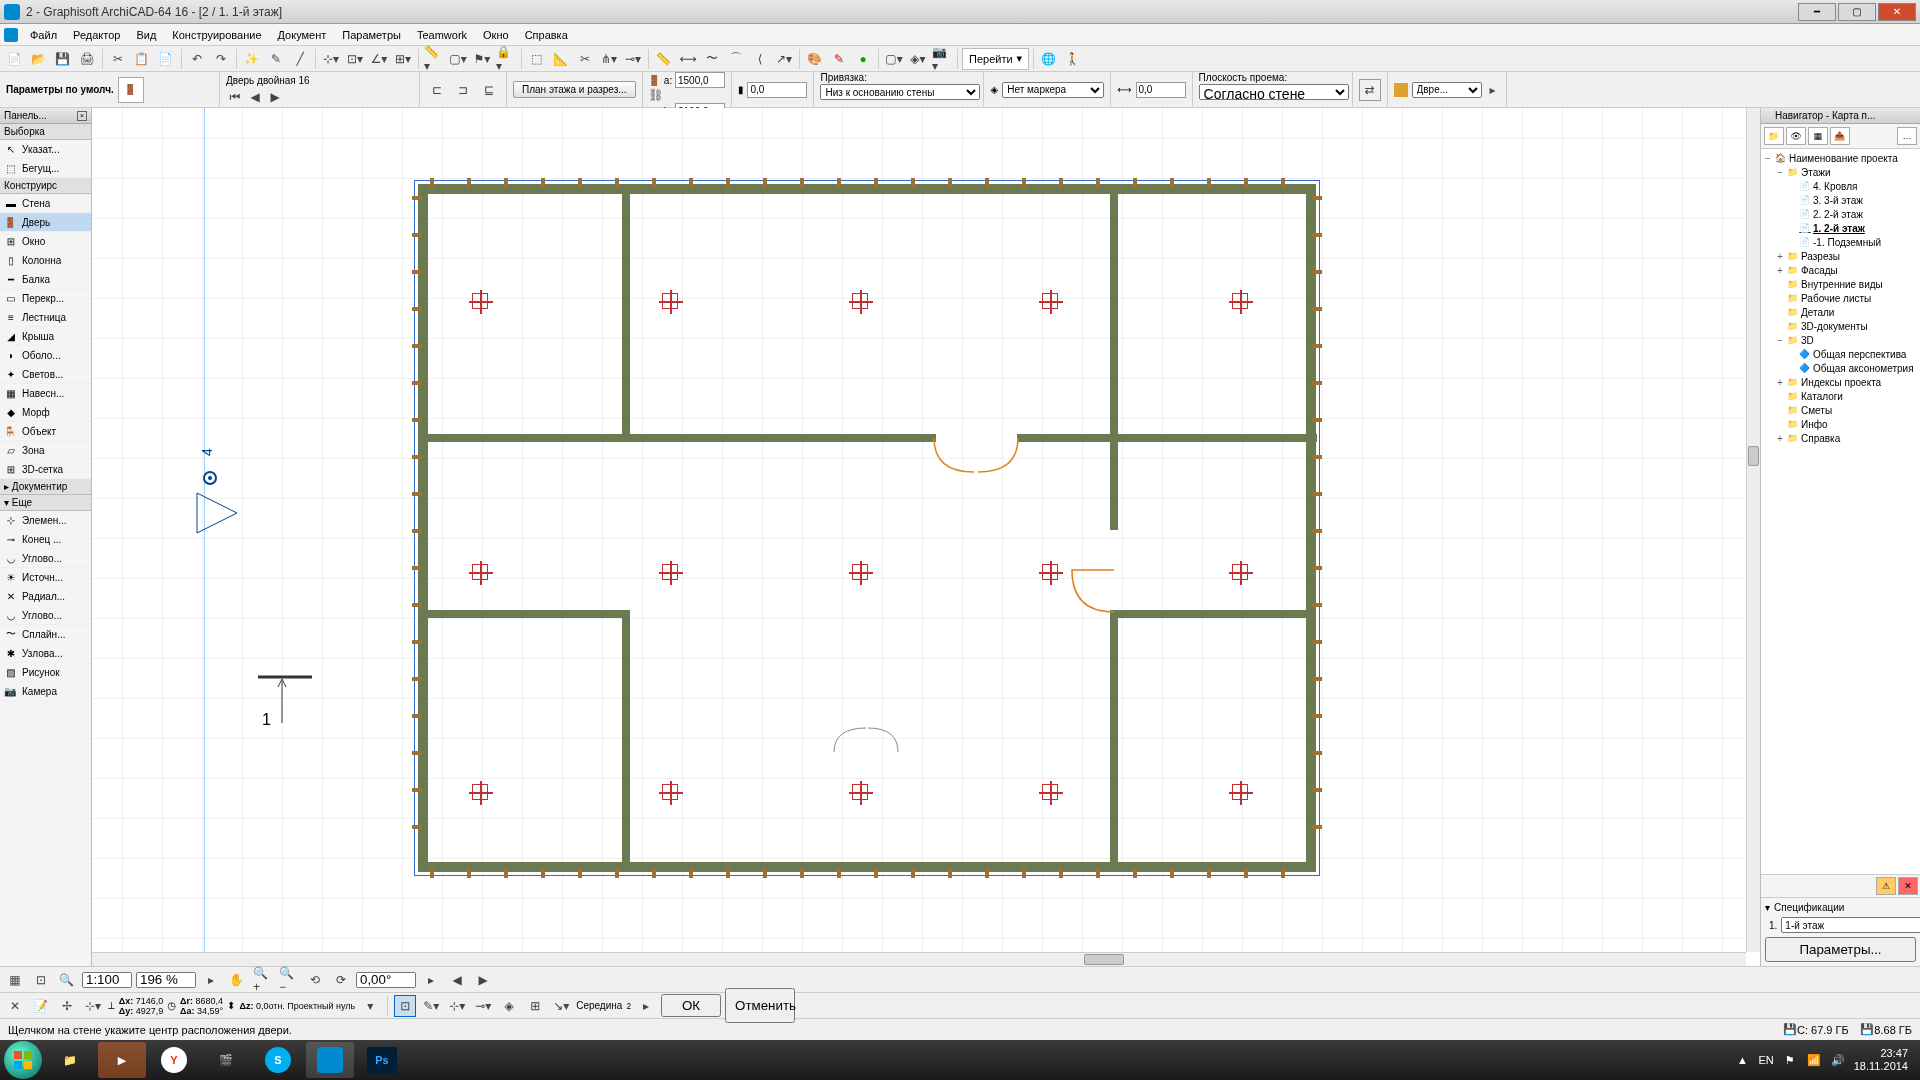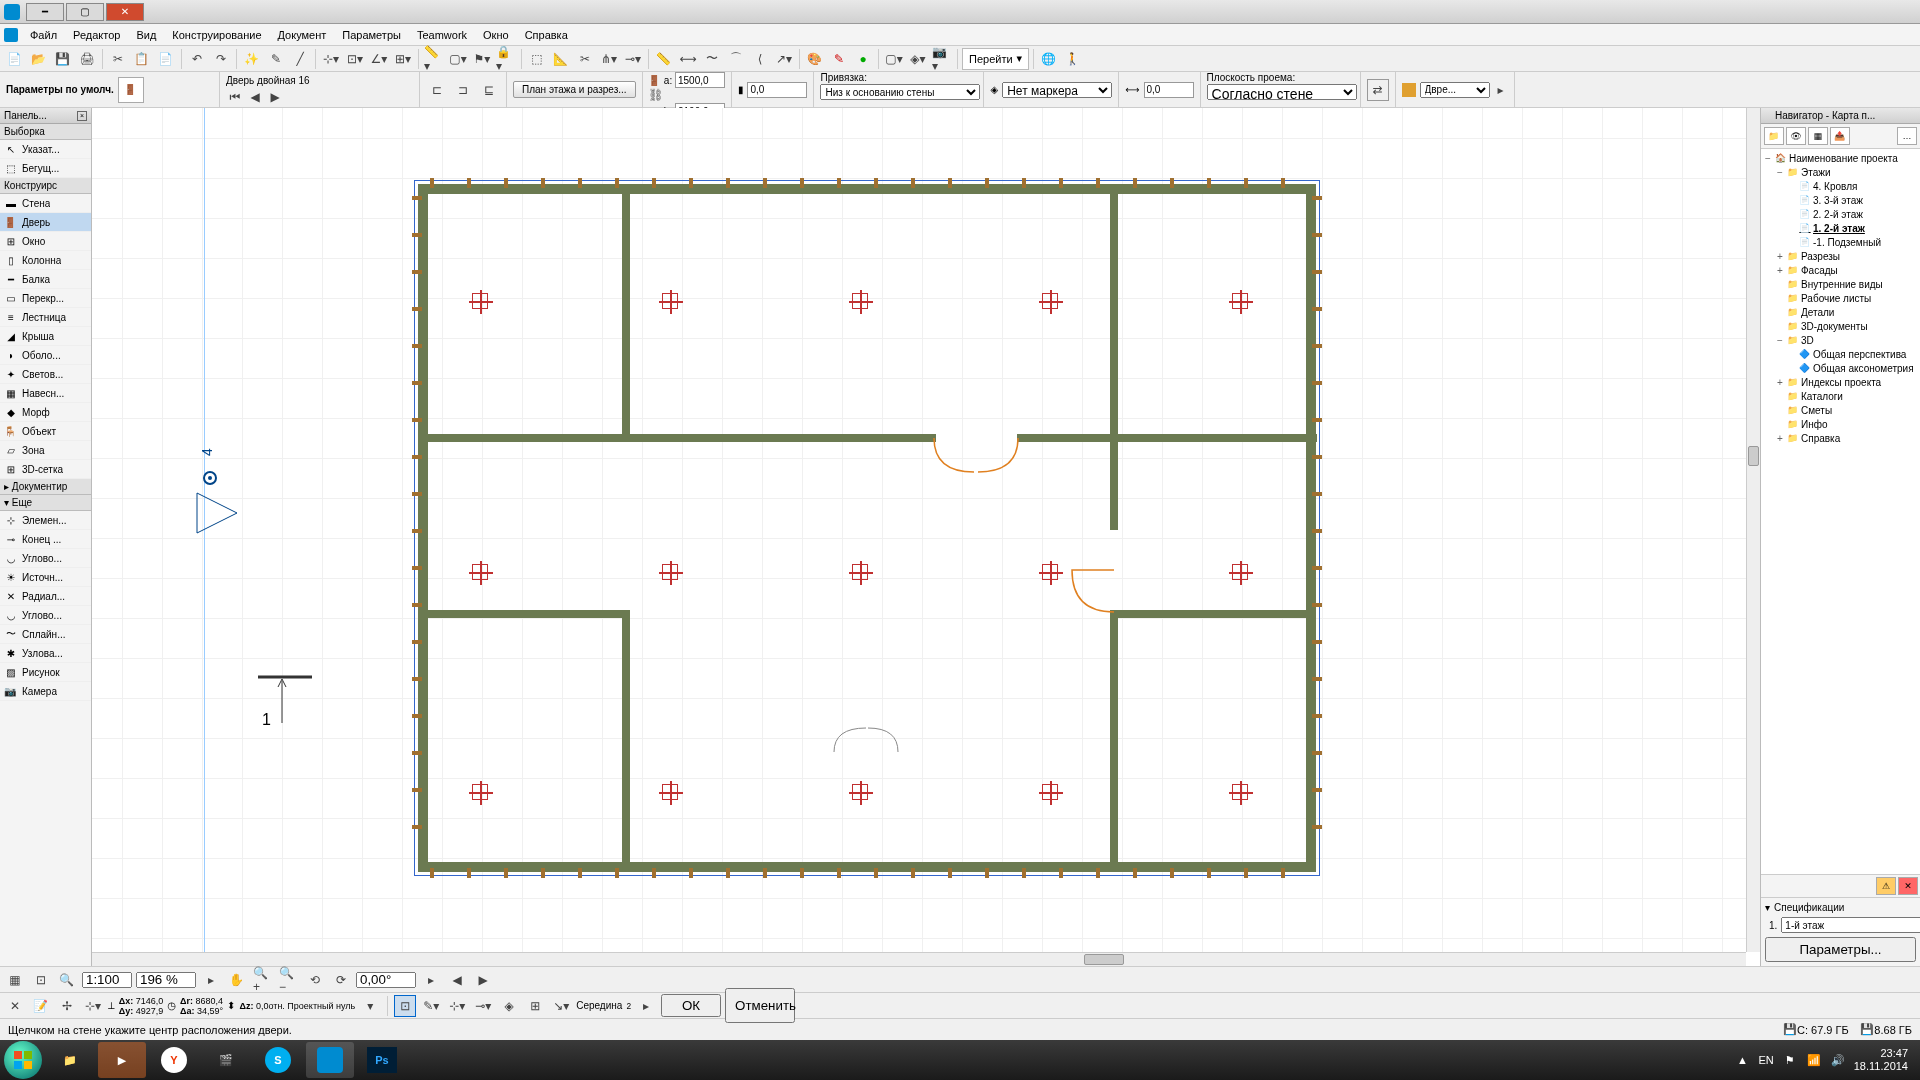--- a/index.html
+++ b/index.html
@@ -74,20 +74,21 @@
 .startorb{width:38px;height:38px;border-radius:50%;background:radial-gradient(circle at 40% 35%,#6fc,#066);display:flex;align-items:center;justify-content:center;cursor:pointer}
 .tray{margin-left:auto;display:flex;align-items:center;gap:8px;font-size:11px;padding-right:8px}
 .trayicon{width:16px;height:16px;cursor:pointer;display:flex;align-items:center;justify-content:center;font-size:11px}
 .clock{text-align:right;line-height:13px;font-size:11px}
 </style>
 </head>
 <body>
 
 <div class="titlebar">
   <div class="app-icon"></div>
+  <div class="title">2 - Graphisoft ArchiCAD-64 16 - [2 / 1. 1-й этаж]</div>
   <div class="winbtns">
     <div class="winbtn min">━</div>
     <div class="winbtn max">▢</div>
     <div class="winbtn close">✕</div>
   </div>
 </div>
 
 <div class="menubar">
   <div class="micon"></div>
   <div class="menuitem">Файл</div>
@@ -186,21 +187,21 @@
   <div>
       <span>▮</span>
       <input style="width: 60px;" value="0,0">
     </div>
   <div style="flex-direction:column;align-items:flex-start;gap:1px;width:170px">
     <span>Привязка:</span>
     <select style="width:160px;height:16px;font-size:10px"><option>Низ к основанию стены</option></select>
   </div>
   <div>
       <span>◈</span>
-      <select style="width:110px;height:16px;font-size:12px"><option>Нет маркера</option></select>
+      <select style="width:102px;height:16px;font-size:10px"><option>Нет маркера</option></select>
     </div>
   <div>
       <span>⟷</span>
       <input style="width: 50px;" value="0,0">
     </div>
   <div style="flex-direction:column;align-items:flex-start;gap:1px;width:160px">
     <span>Плоскость проема:</span>
     <select style="width:150px;height:16px;font-size:14px"><option>Согласно стене</option></select>
   </div>
   <div>

